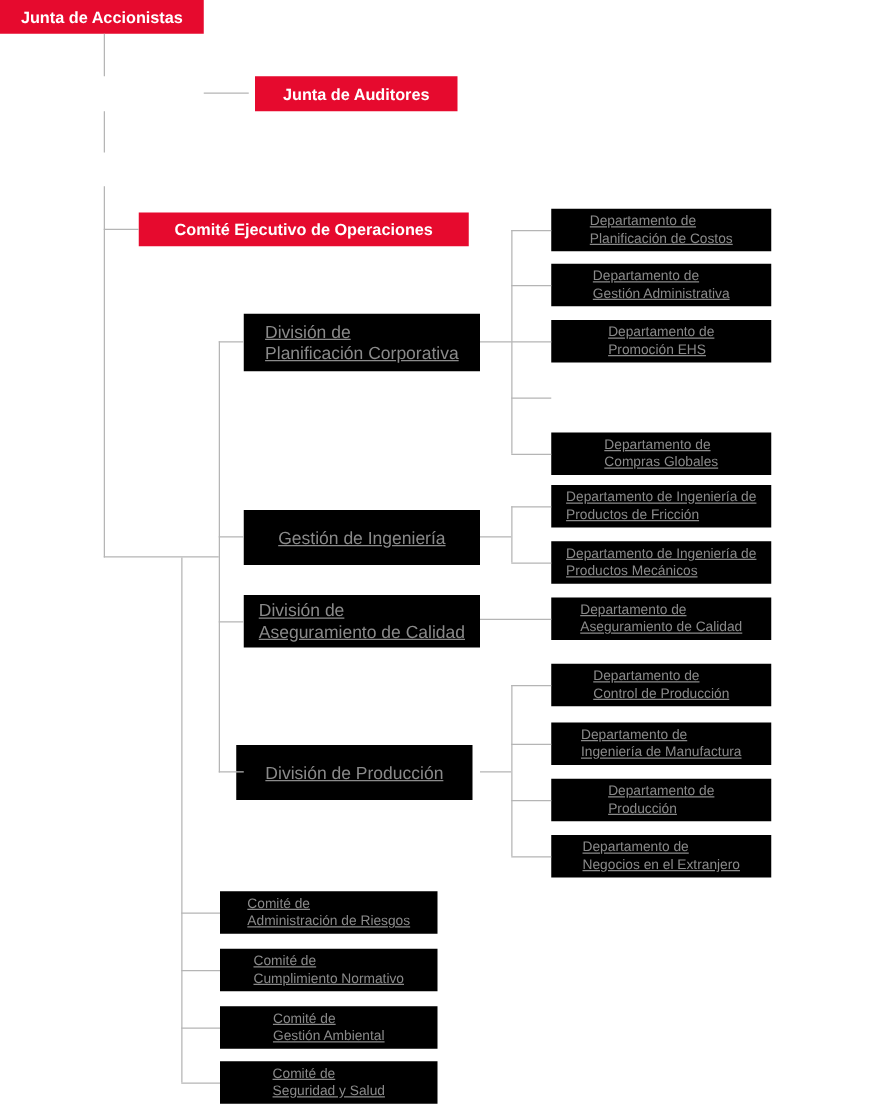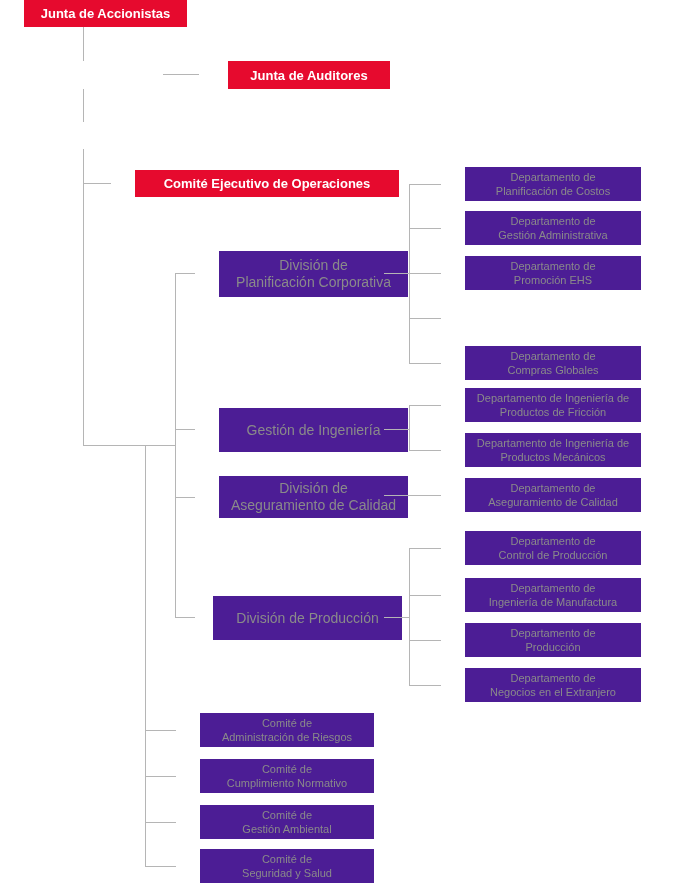--- a/index.html
+++ b/index.html
@@ -6,35 +6,35 @@
   #canvas{
     position:relative;
     width:700px;height:891px;
     background:#ffffff;
     font-family:"Liberation Sans", sans-serif;
     overflow:hidden;
   }
   .node{
     position:absolute;
     display:flex;align-items:center;justify-content:center;
-    text-align:center;
+    text-align:left;
     white-space:pre-line;
     box-sizing:border-box;
-    margin-left:24px;
   }
   .red{
     background:#e60a2e;
     color:#ffffff;
     font-weight:bold;
     font-size:13px;
     line-height:15px;
   }
   .gray{
-    background:#4c1d95;
+    background:#000000;
     color:#8a8a8a;
+    text-decoration:underline;
   }
   .division{
     font-size:14px;
     line-height:17px;
   }
   .dept, .committee{
     font-size:11px;
     line-height:14px;
   }
   .line{

